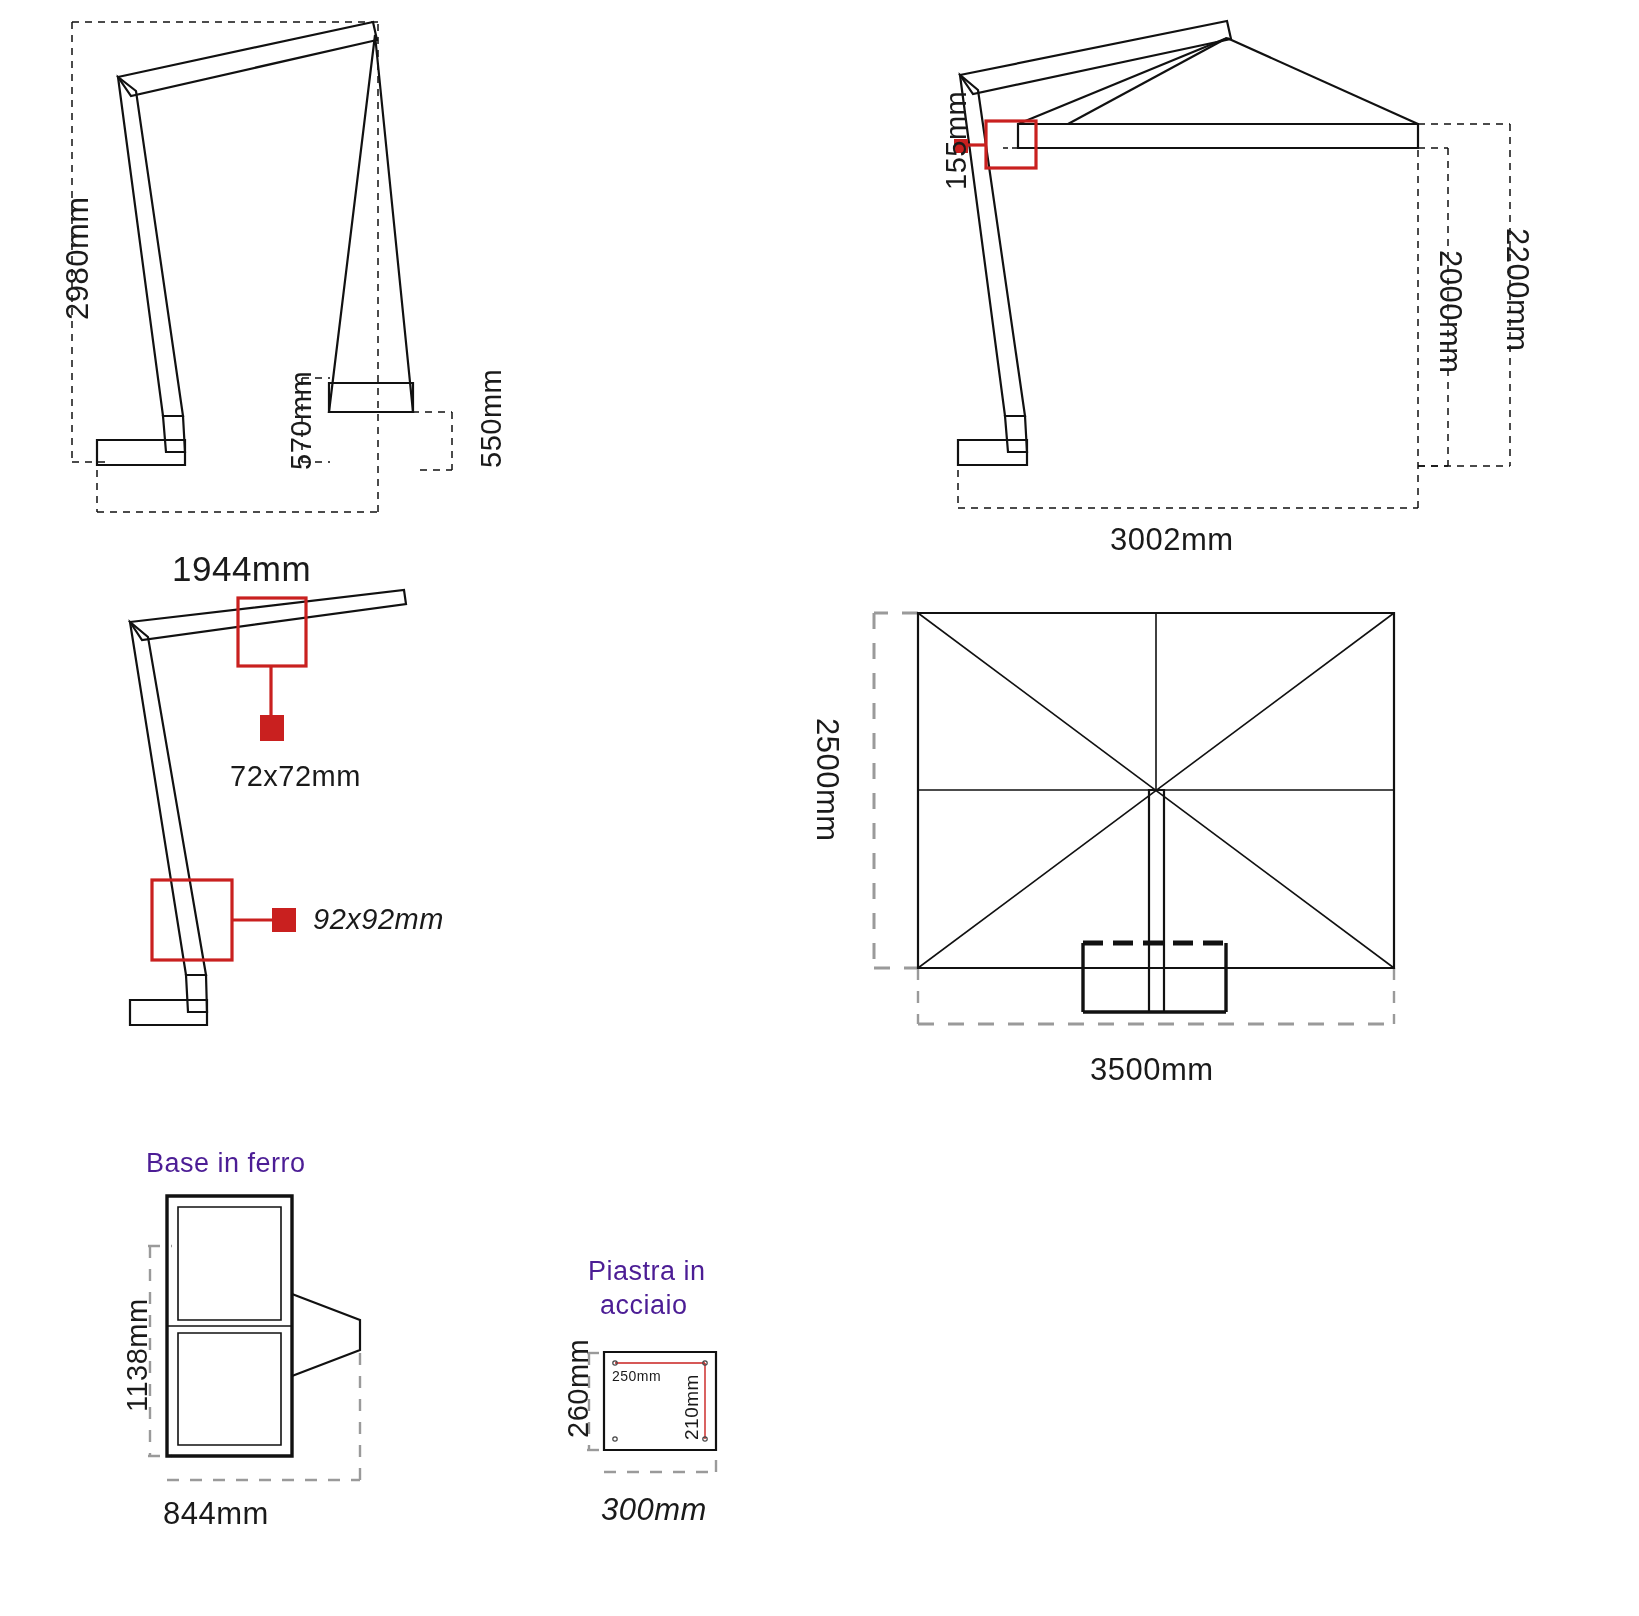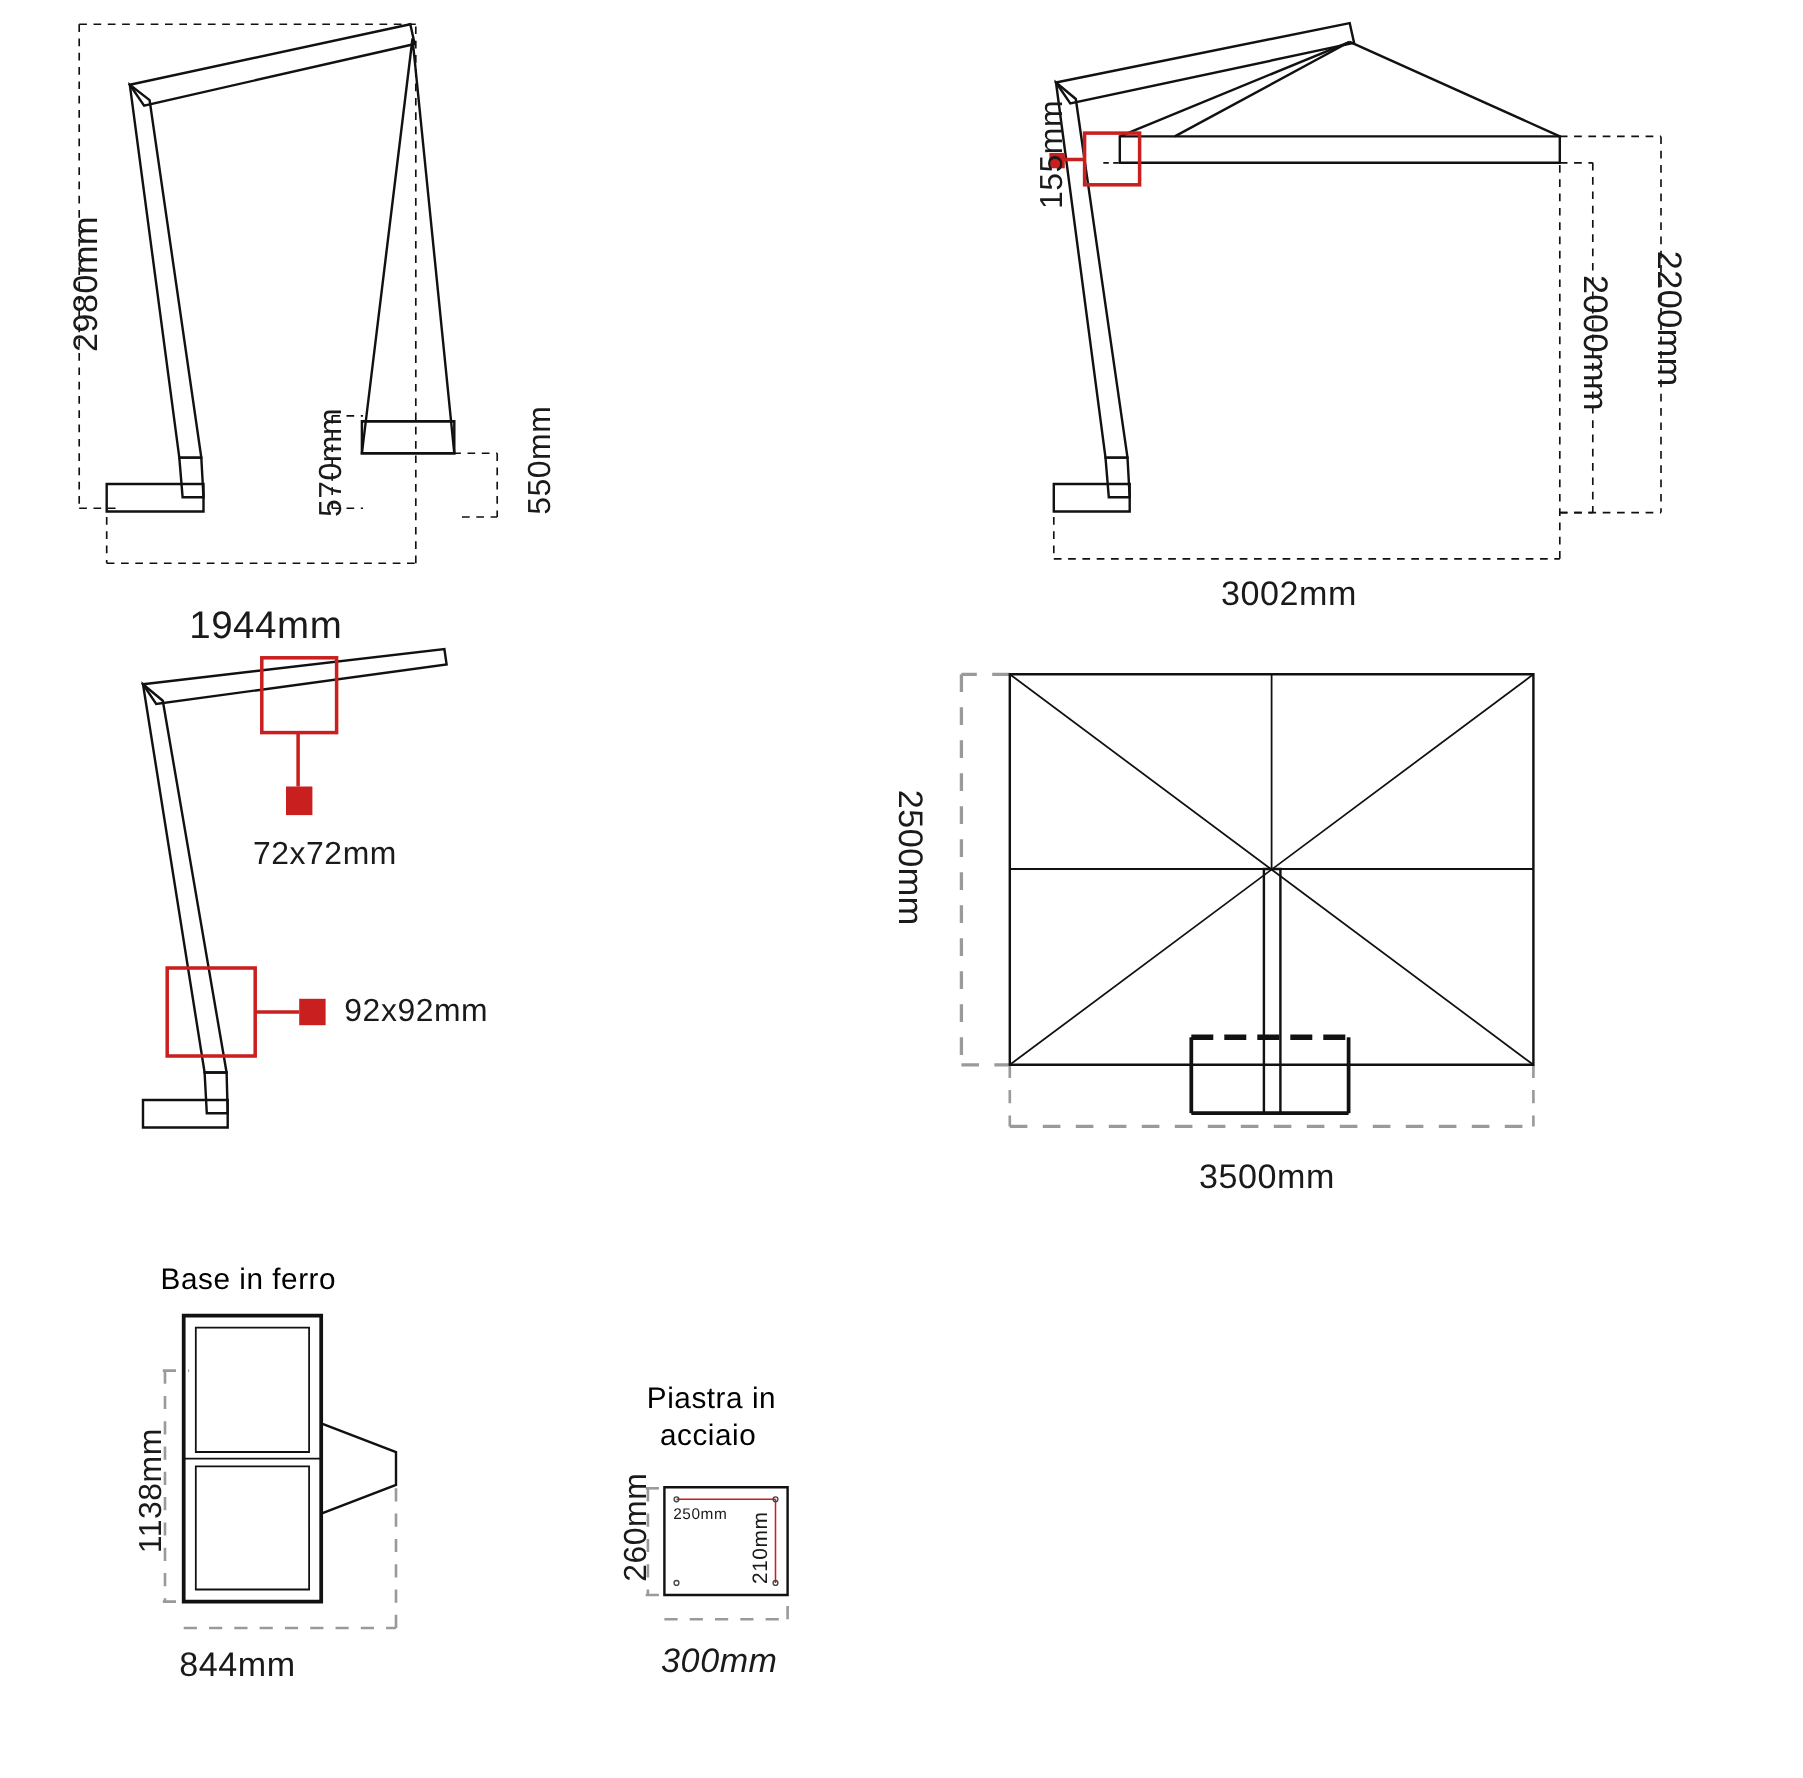--- a/index.html
+++ b/index.html
@@ -26,21 +26,21 @@
     color: #1a1a1a;
     white-space: nowrap;
     letter-spacing: 0.5px;
   }
   .v-label {
     transform-origin: 0 0;
   }
   .title-label {
     position: absolute;
     font-family: "Liberation Sans", sans-serif;
-    color: #000000;
+    color: #4c1d95;
     white-space: nowrap;
     letter-spacing: 0.5px;
   }
   svg { display: block; }
   .ln    { stroke: #111111; stroke-width: 2.2; fill: none; }
   .ln-th { stroke: #111111; stroke-width: 3.4; fill: none; }
   .ln-thin { stroke: #111111; stroke-width: 1.6; fill: none; }
   .dash-dim { stroke: #111111; stroke-width: 1.5; fill: none; stroke-dasharray: 7 6; }
   .dash-grey { stroke: #9a9a9a; stroke-width: 3; fill: none; stroke-dasharray: 16 14; }
   .dash-grey-s { stroke: #9a9a9a; stroke-width: 2.4; fill: none; stroke-dasharray: 12 11; }
@@ -212,21 +212,21 @@
   <div class="dim-label v-label" style="left:940px; top:190px; font-size:29px; transform:rotate(-90deg);">155mm</div>
 
   <div class="dim-label v-label" style="left:1468px; top:250px; font-size:31px; transform:rotate(90deg);">2000mm</div>
 
   <div class="dim-label v-label" style="left:1535px; top:228px; font-size:31px; transform:rotate(90deg);">2200mm</div>
 
   <div class="dim-label" style="left:1110px; top:522px; font-size:31px;">3002mm</div>
 
   <div class="dim-label" style="left:230px; top:760px; font-size:29px;">72x72mm</div>
 
-  <div class="dim-label" style="left:313px; top:903px; font-size:29px;">92x92mm</div>
+  <div class="dim-label" style="left:313px; top:903px; font-size:29px;font-style:italic;">92x92mm</div>
 
   <div class="dim-label v-label" style="left:845px; top:718px; font-size:31px; transform:rotate(90deg);">2500mm</div>
 
   <div class="dim-label" style="left:1090px; top:1052px; font-size:31px;">3500mm</div>
 
   <div class="title-label" style="left:146px; top:1148px; font-size:27px;">Base in ferro</div>
 
   <div class="dim-label v-label" style="left:121px; top:1412px; font-size:29px; transform:rotate(-90deg);">1138mm</div>
 
   <div class="dim-label" style="left:163px; top:1496px; font-size:31px;text-align:center;">844mm</div>

